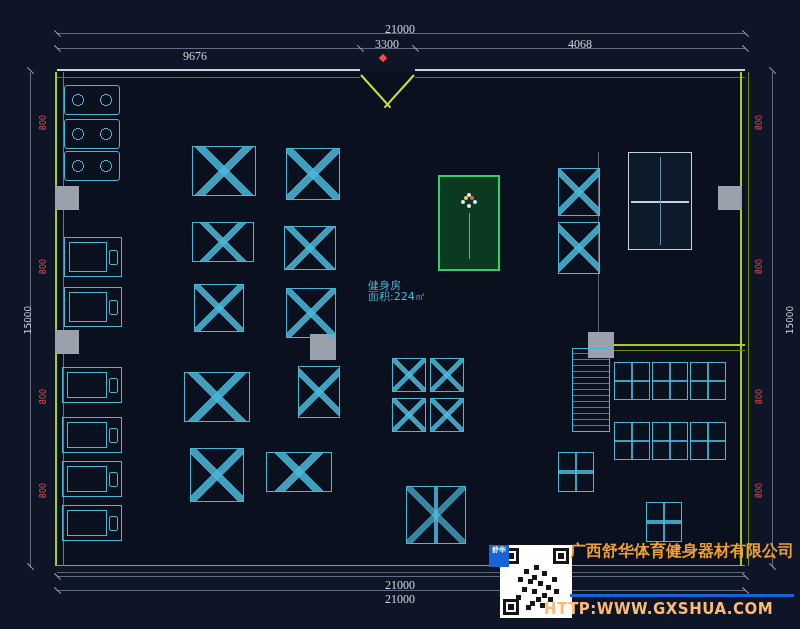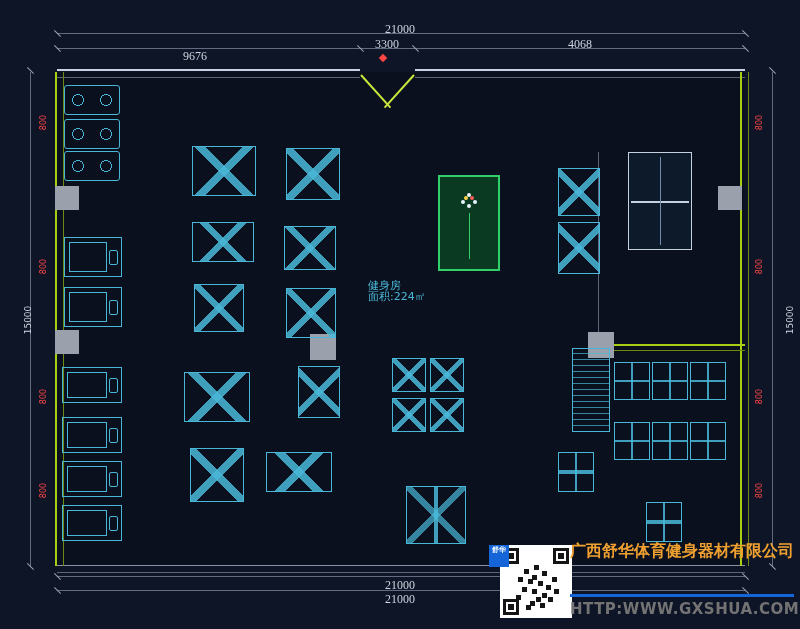--- a/index.html
+++ b/index.html
@@ -63,21 +63,21 @@
   .eq-pool-table::after{content:"";position:absolute;left:50%;top:36px;bottom:10px;width:1px;background:#2fd06a;}
   .eq-tennis-table{border:1px solid #c6d0de;background:#0d1a2a;}
   .eq-tennis-table::before{content:"";position:absolute;left:2px;right:2px;top:50%;height:0;border-top:2px solid #c6d0de;}
   .eq-tennis-table::after{content:"";position:absolute;left:50%;top:4px;bottom:4px;width:1px;background:#6e8db0;}
 
   
   .wm-company{position:absolute;left:570px;top:541px;width:274px;color:#f0a030;font-size:16px;font-weight:bold;font-family:Liberation Mono, monospace;}
   .wm-tel{position:absolute;left:570px;top:566px;font-size:17px;font-weight:bold;color:#fff;letter-spacing:1px;}
   .wm-tel .lab{color:#35a8ff;}
   .wm-rule{position:absolute;left:570px;top:594px;width:224px;height:3px;background:#1565d8;}
-  .wm-url{position:absolute;left:570px;top:600px;font-size:15px;font-weight:bold;color:#737373;letter-spacing:.5px;}
+  .wm-url{position:absolute;left:544px;top:600px;font-size:15px;font-weight:bold;color:#fdba74;letter-spacing:.5px;}
   .qr{position:absolute;left:500px;top:545px;width:72px;height:73px;background:#fff;color:#151515;}
   .qr i{position:absolute;width:16px;height:16px;border:3px solid #151515;box-sizing:border-box;}
   .qr i::after{content:"";position:absolute;inset:2px;background:#151515;}
   .qr .f1{left:3px;top:3px;} .qr .f2{right:3px;top:3px;} .qr .f3{left:3px;bottom:3px;}
   .qr b{position:absolute;left:32px;top:30px;width:5px;height:5px;background:#151515;
     box-shadow:-8px -6px,2px -10px,10px -4px,-14px 2px,-4px 4px,6px 6px,14px 10px,-10px 12px,0 14px,
                10px 18px,-16px 20px,4px 22px,16px 22px,-2px 26px,8px 28px,20px 2px,22px 14px,-6px 30px;}
   .wm-logo{position:absolute;left:489px;top:545px;width:20px;height:22px;background:#1565d8;color:#fff;
     font-size:7px;line-height:10px;text-align:center;font-weight:bold;}
 </style>

